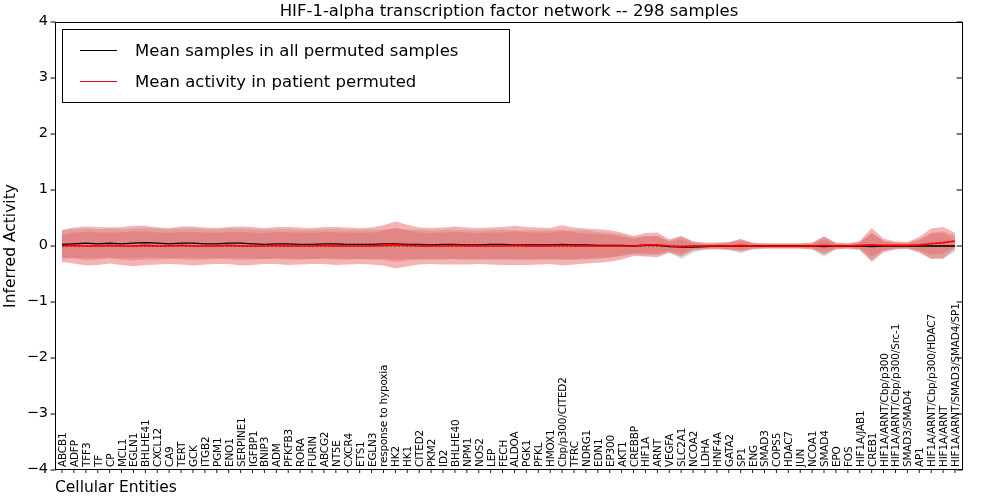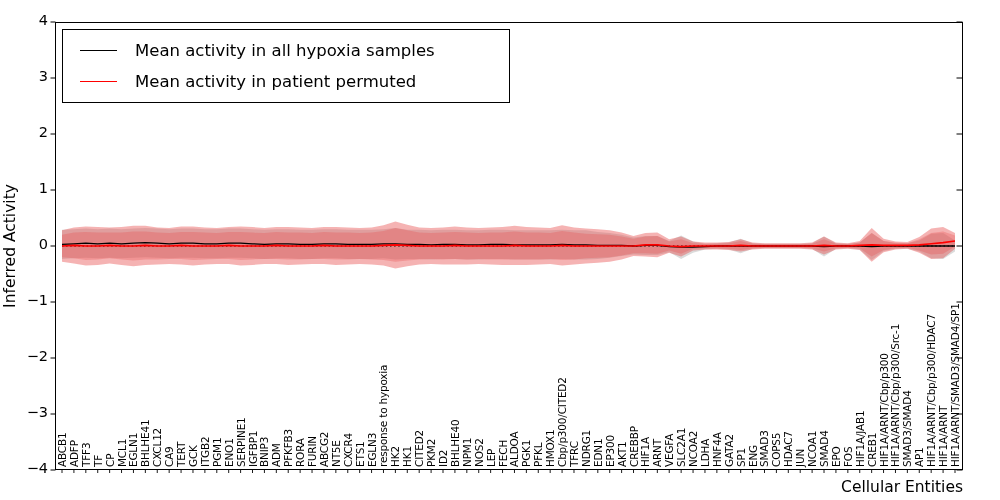--- a/index.html
+++ b/index.html
@@ -5,21 +5,21 @@
   html,body{margin:0;padding:0;background:#ffffff;}
   .fig{
     position:relative;width:1000px;height:500px;background:#ffffff;
     font-family:"DejaVu Sans","Liberation Sans",sans-serif;color:#000;overflow:hidden;
   }
   .title{
     position:absolute;left:55px;top:1px;width:908px;text-align:center;
     font-size:16.5px;
   }
   .xlabel{
-    position:absolute;left:55px;top:478px;width:908px;text-align:right;
+    position:absolute;left:55px;top:478px;width:908px;text-align:left;
     font-size:15.5px;
   }
   .ylabel{
     position:absolute;left:-64px;top:236px;width:150px;height:20px;text-align:center;
     font-size:15.5px;transform:rotate(-90deg);
   }
   .ytick{
     position:absolute;left:14px;width:34px;text-align:right;font-size:14.5px;
   }
   .xtick{
@@ -32,20 +32,21 @@
   }
   .legend-row{display:flex;align-items:center;height:31px;}
   .legend-swatch{width:37px;height:0;border-top:1.8px solid #000;margin-left:17px;flex:none;}
   .legend-label{margin-left:18px;font-size:16.5px;white-space:nowrap;}
   svg{position:absolute;left:0;top:0;}
 </style>
 </head>
 <body>
 
 <div class="fig">
+  <div class="title">HIF-1-alpha transcription factor network -- 298 samples</div>
   <div class="ylabel">Inferred Activity</div>
   <div class="xlabel">Cellular Entities</div>
 
   <svg id="plot-svg" width="1000" height="500">
       <path d="M62.0 229.8 L73.9 229.2 L85.8 228.6 L97.7 229.2 L109.6 228.6 L121.5 229.2 L133.4 228.6 L145.3 228.1 L157.3 228.6 L169.2 229.2 L181.1 228.6 L193.0 228.6 L204.9 229.2 L216.8 229.2 L228.7 228.6 L240.6 228.6 L252.5 229.2 L264.4 229.8 L276.3 229.2 L288.2 229.2 L300.1 229.8 L312.0 229.8 L323.9 229.2 L335.9 229.2 L347.8 229.8 L359.7 229.8 L371.6 229.8 L383.5 229.2 L395.4 228.1 L407.3 229.8 L419.2 229.8 L431.1 230.3 L443.0 229.8 L454.9 229.8 L466.8 230.3 L478.7 230.3 L490.6 229.8 L502.5 229.8 L514.5 230.3 L526.4 230.3 L538.3 230.3 L550.2 230.3 L562.1 229.8 L574.0 230.3 L585.9 230.3 L597.8 232.0 L609.7 233.1 L621.6 234.8 L633.5 237.6 L645.4 235.9 L657.3 235.9 L669.2 241.0 L681.1 235.4 L693.1 241.5 L705.0 243.8 L716.9 243.2 L728.8 242.6 L740.7 238.7 L752.6 243.2 L764.5 243.8 L776.4 243.8 L788.3 243.8 L800.2 243.8 L812.1 243.2 L824.0 236.5 L835.9 243.2 L847.8 243.8 L859.7 242.6 L871.7 233.1 L883.6 241.0 L895.5 243.2 L907.4 243.2 L919.3 240.4 L931.2 233.7 L943.1 233.1 L955.0 240.4 L955.0 251.6 L943.1 258.9 L931.2 258.3 L919.3 251.6 L907.4 248.8 L895.5 248.8 L883.6 251.0 L871.7 260.0 L859.7 249.4 L847.8 248.2 L835.9 248.8 L824.0 256.6 L812.1 248.8 L800.2 248.2 L788.3 248.2 L776.4 248.2 L764.5 248.2 L752.6 248.8 L740.7 253.3 L728.8 249.4 L716.9 248.8 L705.0 249.4 L693.1 252.7 L681.1 258.9 L669.2 252.2 L657.3 255.0 L645.4 255.0 L633.5 254.4 L621.6 256.1 L609.7 257.8 L597.8 258.9 L585.9 259.4 L574.0 259.4 L562.1 258.9 L550.2 259.4 L538.3 259.4 L526.4 259.4 L514.5 259.4 L502.5 258.9 L490.6 258.9 L478.7 259.4 L466.8 259.4 L454.9 258.9 L443.0 258.9 L431.1 259.4 L419.2 258.9 L407.3 258.9 L395.4 259.4 L383.5 258.3 L371.6 258.9 L359.7 258.9 L347.8 258.9 L335.9 258.3 L323.9 258.3 L312.0 258.9 L300.1 258.9 L288.2 258.3 L276.3 258.3 L264.4 258.9 L252.5 258.3 L240.6 257.8 L228.7 257.8 L216.8 258.3 L204.9 258.3 L193.0 257.8 L181.1 257.8 L169.2 258.3 L157.3 257.8 L145.3 257.2 L133.4 257.8 L121.5 258.3 L109.6 257.8 L97.7 258.3 L85.8 257.8 L73.9 258.3 L62.0 258.9 Z" fill="#b0b0b0" fill-opacity="0.45" stroke="none"></path>
       <path d="M62.0 230.3 L73.9 227.5 L85.8 226.4 L97.7 227.0 L109.6 227.5 L121.5 227.0 L133.4 225.8 L145.3 225.8 L157.3 227.5 L169.2 228.1 L181.1 226.4 L193.0 226.4 L204.9 227.5 L216.8 228.1 L228.7 227.0 L240.6 226.4 L252.5 227.0 L264.4 228.1 L276.3 227.0 L288.2 227.0 L300.1 227.5 L312.0 228.1 L323.9 227.0 L335.9 227.0 L347.8 227.5 L359.7 228.1 L371.6 227.5 L383.5 225.3 L395.4 221.4 L407.3 224.7 L419.2 227.5 L431.1 228.1 L443.0 227.5 L454.9 226.4 L466.8 227.5 L478.7 228.1 L490.6 227.5 L502.5 227.0 L514.5 225.8 L526.4 227.0 L538.3 227.5 L550.2 228.1 L562.1 225.3 L574.0 227.5 L585.9 228.6 L597.8 229.2 L609.7 230.3 L621.6 232.6 L633.5 235.9 L645.4 233.1 L657.3 232.6 L669.2 239.3 L681.1 236.5 L693.1 241.5 L705.0 242.6 L716.9 242.6 L728.8 242.1 L740.7 239.3 L752.6 242.6 L764.5 243.2 L776.4 243.2 L788.3 243.2 L800.2 243.2 L812.1 242.6 L824.0 236.5 L835.9 242.6 L847.8 243.2 L859.7 241.0 L871.7 228.1 L883.6 238.7 L895.5 241.5 L907.4 242.1 L919.3 237.0 L931.2 228.6 L943.1 227.0 L955.0 233.1 L955.0 248.8 L943.1 258.3 L931.2 258.9 L919.3 252.7 L907.4 248.8 L895.5 249.4 L883.6 252.2 L871.7 261.7 L859.7 249.9 L847.8 248.8 L835.9 249.4 L824.0 254.4 L812.1 249.4 L800.2 248.8 L788.3 248.8 L776.4 248.8 L764.5 248.8 L752.6 249.4 L740.7 251.6 L728.8 249.9 L716.9 249.4 L705.0 249.4 L693.1 250.5 L681.1 256.6 L669.2 252.7 L657.3 257.2 L645.4 256.6 L633.5 256.1 L621.6 259.4 L609.7 261.7 L597.8 262.8 L585.9 263.4 L574.0 264.5 L562.1 265.6 L550.2 263.9 L538.3 264.5 L526.4 265.0 L514.5 265.0 L502.5 265.0 L490.6 264.5 L478.7 263.9 L466.8 264.5 L454.9 264.5 L443.0 264.5 L431.1 263.9 L419.2 264.5 L407.3 266.2 L395.4 268.4 L383.5 265.6 L371.6 264.5 L359.7 263.9 L347.8 264.5 L335.9 265.0 L323.9 263.9 L312.0 263.9 L300.1 264.5 L288.2 265.0 L276.3 263.9 L264.4 263.9 L252.5 265.0 L240.6 265.6 L228.7 263.9 L216.8 263.9 L204.9 264.5 L193.0 265.6 L181.1 264.5 L169.2 263.9 L157.3 264.5 L145.3 265.0 L133.4 266.2 L121.5 265.0 L109.6 263.4 L97.7 265.0 L85.8 265.6 L73.9 263.4 L62.0 261.7 Z" fill="#e84b4b" fill-opacity="0.42" stroke="none"></path>
       <path d="M62.0 234.8 L73.9 232.6 L85.8 232.0 L97.7 232.6 L109.6 232.6 L121.5 232.6 L133.4 231.4 L145.3 231.4 L157.3 232.6 L169.2 233.1 L181.1 232.0 L193.0 232.0 L204.9 232.6 L216.8 233.1 L228.7 232.0 L240.6 232.0 L252.5 232.6 L264.4 233.1 L276.3 232.0 L288.2 232.6 L300.1 232.6 L312.0 233.1 L323.9 232.0 L335.9 232.6 L347.8 232.6 L359.7 233.1 L371.6 232.6 L383.5 230.9 L395.4 228.1 L407.3 230.3 L419.2 232.6 L431.1 233.1 L443.0 232.6 L454.9 232.0 L466.8 232.6 L478.7 233.1 L490.6 232.6 L502.5 232.6 L514.5 231.4 L526.4 232.6 L538.3 232.6 L550.2 233.1 L562.1 230.9 L574.0 232.6 L585.9 233.7 L597.8 234.2 L609.7 234.8 L621.6 236.5 L633.5 238.7 L645.4 236.5 L657.3 235.9 L669.2 241.5 L681.1 239.3 L693.1 243.2 L705.0 243.8 L716.9 243.8 L728.8 243.2 L740.7 241.0 L752.6 243.8 L764.5 244.3 L776.4 244.3 L788.3 244.3 L800.2 244.3 L812.1 243.8 L824.0 239.3 L835.9 243.8 L847.8 244.3 L859.7 242.6 L871.7 233.1 L883.6 241.0 L895.5 242.6 L907.4 243.2 L919.3 239.3 L931.2 233.1 L943.1 231.4 L955.0 235.4 L955.0 246.6 L943.1 253.8 L931.2 254.4 L919.3 250.5 L907.4 247.7 L895.5 248.2 L883.6 249.9 L871.7 256.6 L859.7 248.2 L847.8 247.7 L835.9 248.2 L824.0 251.6 L812.1 248.2 L800.2 247.7 L788.3 247.7 L776.4 247.7 L764.5 247.7 L752.6 248.2 L740.7 249.9 L728.8 248.8 L716.9 248.2 L705.0 248.2 L693.1 248.8 L681.1 253.8 L669.2 250.5 L657.3 253.8 L645.4 253.3 L633.5 253.3 L621.6 255.5 L609.7 257.2 L597.8 257.8 L585.9 258.3 L574.0 259.4 L562.1 260.0 L550.2 258.9 L538.3 259.4 L526.4 259.4 L514.5 259.4 L502.5 259.4 L490.6 259.4 L478.7 258.9 L466.8 259.4 L454.9 258.9 L443.0 259.4 L431.1 258.9 L419.2 259.4 L407.3 260.6 L395.4 261.7 L383.5 260.0 L371.6 259.4 L359.7 258.9 L347.8 259.4 L335.9 259.4 L323.9 258.9 L312.0 258.9 L300.1 259.4 L288.2 259.4 L276.3 258.9 L264.4 258.9 L252.5 259.4 L240.6 260.0 L228.7 258.9 L216.8 258.9 L204.9 259.4 L193.0 260.0 L181.1 258.9 L169.2 258.9 L157.3 259.4 L145.3 259.4 L133.4 260.6 L121.5 259.4 L109.6 258.3 L97.7 259.4 L85.8 260.0 L73.9 258.3 L62.0 257.2 Z" fill="#e84b4b" fill-opacity="0.3" stroke="none"></path>
       <line x1="62" y1="246" x2="955" y2="246" stroke="#000000" stroke-width="1.2" stroke-dasharray="1.5 2.6"></line>
       <polyline points="62.0,244.3 73.9,243.8 85.8,243.2 97.7,243.8 109.6,243.2 121.5,243.8 133.4,243.2 145.3,242.6 157.3,243.2 169.2,243.8 181.1,243.2 193.0,243.2 204.9,243.8 216.8,243.8 228.7,243.2 240.6,243.2 252.5,243.8 264.4,244.3 276.3,243.8 288.2,243.8 300.1,244.3 312.0,244.3 323.9,243.8 335.9,243.8 347.8,244.3 359.7,244.3 371.6,244.3 383.5,243.8 395.4,243.8 407.3,244.3 419.2,244.3 431.1,244.9 443.0,244.3 454.9,244.3 466.8,244.9 478.7,244.9 490.6,244.3 502.5,244.3 514.5,244.9 526.4,244.9 538.3,244.9 550.2,244.9 562.1,244.3 574.0,244.9 585.9,244.9 597.8,245.4 609.7,245.4 621.6,245.4 633.5,246.0 645.4,245.4 657.3,245.4 669.2,246.6 681.1,247.1 693.1,247.1 705.0,246.6 716.9,246.0 728.8,246.0 740.7,246.0 752.6,246.0 764.5,246.0 776.4,246.0 788.3,246.0 800.2,246.0 812.1,246.0 824.0,246.6 835.9,246.0 847.8,246.0 859.7,246.0 871.7,246.6 883.6,246.0 895.5,246.0 907.4,246.0 919.3,246.0 931.2,246.0 943.1,246.0 955.0,246.0 " fill="none" stroke="#000000" stroke-width="1.3"></polyline>
       <polyline points="62.0,246.0 73.9,245.4 85.8,246.0 97.7,246.0 109.6,245.4 121.5,246.0 133.4,246.0 145.3,245.4 157.3,246.0 169.2,246.0 181.1,245.4 193.0,246.0 204.9,246.0 216.8,246.0 228.7,245.4 240.6,246.0 252.5,246.0 264.4,246.0 276.3,245.4 288.2,246.0 300.1,246.0 312.0,246.0 323.9,245.4 335.9,246.0 347.8,246.0 359.7,246.0 371.6,246.0 383.5,245.4 395.4,244.9 407.3,245.4 419.2,246.0 431.1,246.0 443.0,246.0 454.9,245.4 466.8,246.0 478.7,246.0 490.6,246.0 502.5,246.0 514.5,245.4 526.4,246.0 538.3,246.0 550.2,246.0 562.1,245.4 574.0,246.0 585.9,246.0 597.8,246.0 609.7,246.0 621.6,246.0 633.5,246.0 645.4,244.9 657.3,244.9 669.2,246.0 681.1,246.6 693.1,246.0 705.0,246.0 716.9,246.0 728.8,246.0 740.7,245.4 752.6,246.0 764.5,246.0 776.4,246.0 788.3,246.0 800.2,246.0 812.1,246.0 824.0,245.4 835.9,246.0 847.8,246.0 859.7,245.4 871.7,244.9 883.6,245.4 895.5,245.4 907.4,245.4 919.3,244.9 931.2,243.8 943.1,242.6 955.0,241.0 " fill="none" stroke="#ff0000" stroke-width="1.6"></polyline>
@@ -142,21 +143,21 @@
       <line x1="907.3733333333333" y1="469.5" x2="907.3733333333333" y2="473" stroke="#000" stroke-width="0.9"></line>
       <line x1="919.28" y1="469.5" x2="919.28" y2="473" stroke="#000" stroke-width="0.9"></line>
       <line x1="931.1866666666666" y1="469.5" x2="931.1866666666666" y2="473" stroke="#000" stroke-width="0.9"></line>
       <line x1="943.0933333333332" y1="469.5" x2="943.0933333333332" y2="473" stroke="#000" stroke-width="0.9"></line>
       <line x1="955" y1="469.5" x2="955" y2="473" stroke="#000" stroke-width="0.9"></line>
     </svg>
 
   <div class="legend" id="legend">
       <div class="legend-row">
         <div class="legend-swatch" style="border-top-color: rgb(0, 0, 0);"></div>
-        <div class="legend-label">Mean activity in all hypoxia samples</div>
+        <div class="legend-label">Mean samples in all permuted samples</div>
       </div>
       <div class="legend-row">
         <div class="legend-swatch" style="border-top-color: rgb(255, 0, 0);"></div>
         <div class="legend-label">Mean activity in patient permuted</div>
       </div>
     </div>
   <div id="tick-layer">
       <div class="ytick" style="top: 12px;">4</div>
       <div class="ytick" style="top: 68px;">3</div>
       <div class="ytick" style="top: 124px;">2</div>

